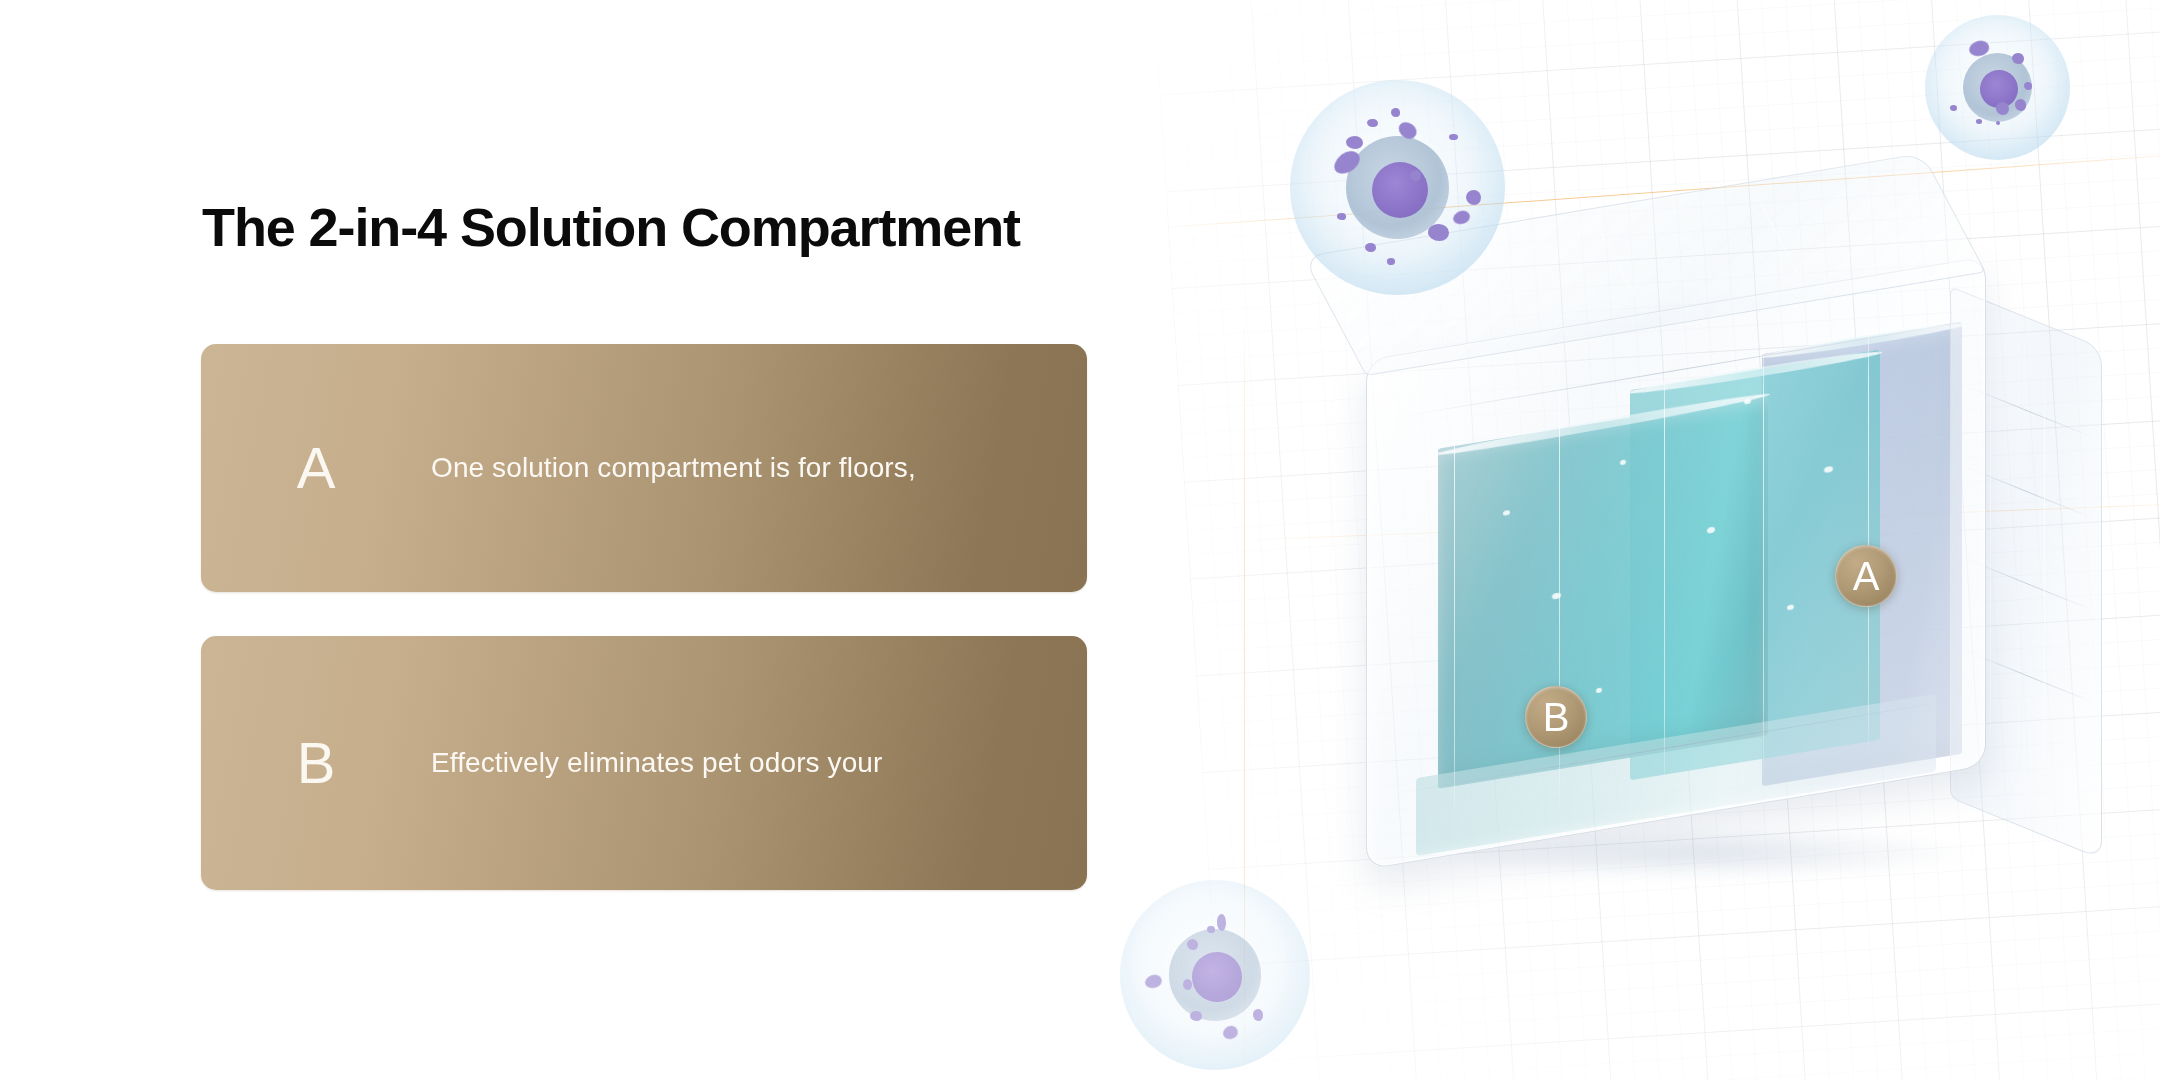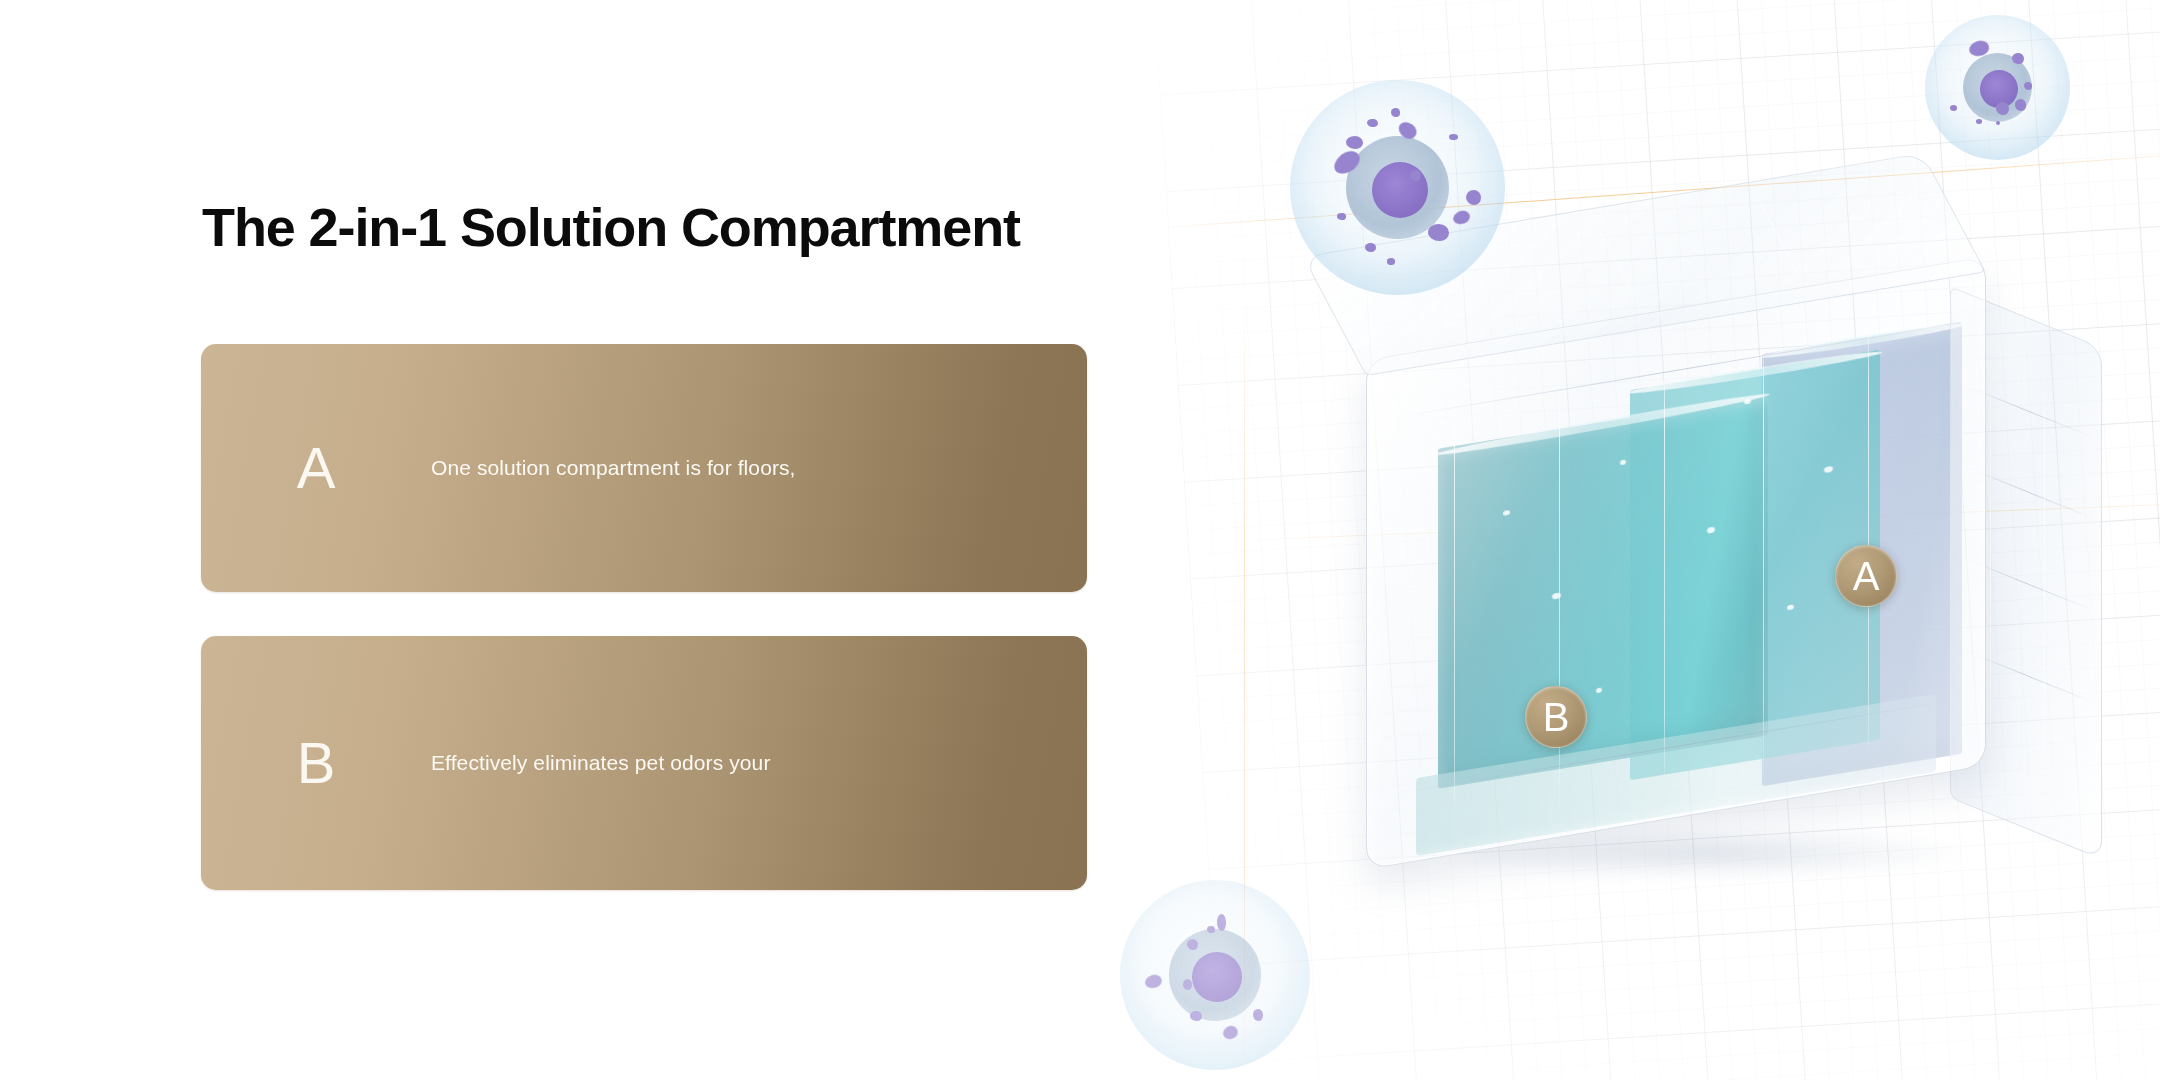--- a/index.html
+++ b/index.html
@@ -70,21 +70,21 @@
     flex:0 0 230px;
     text-align:center;
     color:#fbf7f1;
     font-size:58px;
     font-weight:400;
     line-height:1;
     letter-spacing:0px;
   }
   .card-text{
     color:#fcf9f5;
-    font-size:21px;
+    font-size:28px;
     line-height:1.52;
     font-weight:400;
     letter-spacing:.1px;
     padding-right:44px;
   }
   .card-text p{ margin:0; }
 
   
   .product{
     position:absolute;
@@ -236,21 +236,21 @@
 <div class="bg-layer">
   <div class="grid-field"></div>
   <div class="grid-field sub"></div>
   <div class="ray ray-a"></div>
   <div class="ray ray-b"></div>
   <div class="ray ray-c"></div>
 </div>
 
 <div class="content">
 
-  <h1 class="page-title">The 2-in-1 Solution Compartment</h1>
+  <h1 class="page-title">The 2-in-4 Solution Compartment</h1>
 
   <div class="card card-a">
     <div class="card-letter">A</div>
     <div class="card-text">
       <p>One solution compartment is for floors,</p>
     </div>
   </div>
 
   <div class="card card-b">
     <div class="card-letter">B</div>

